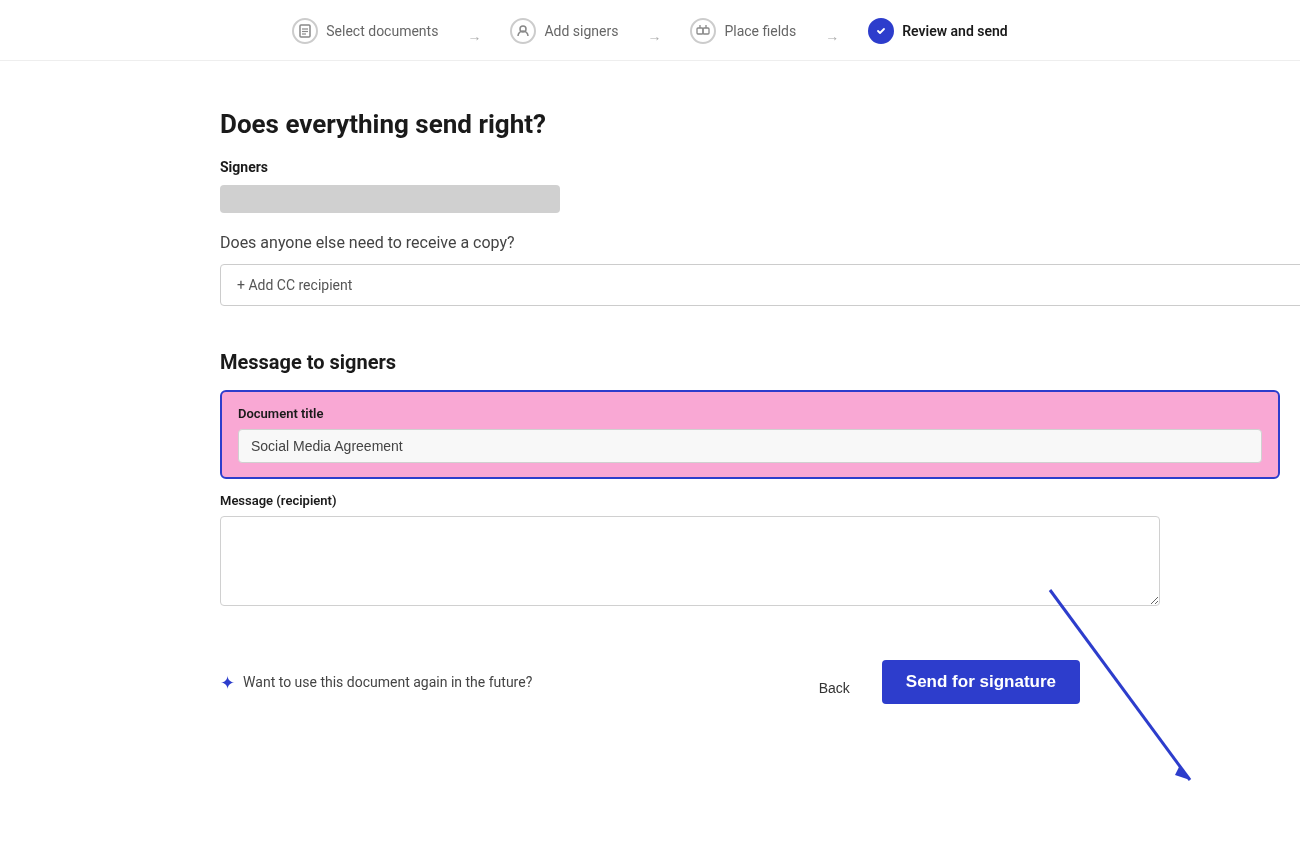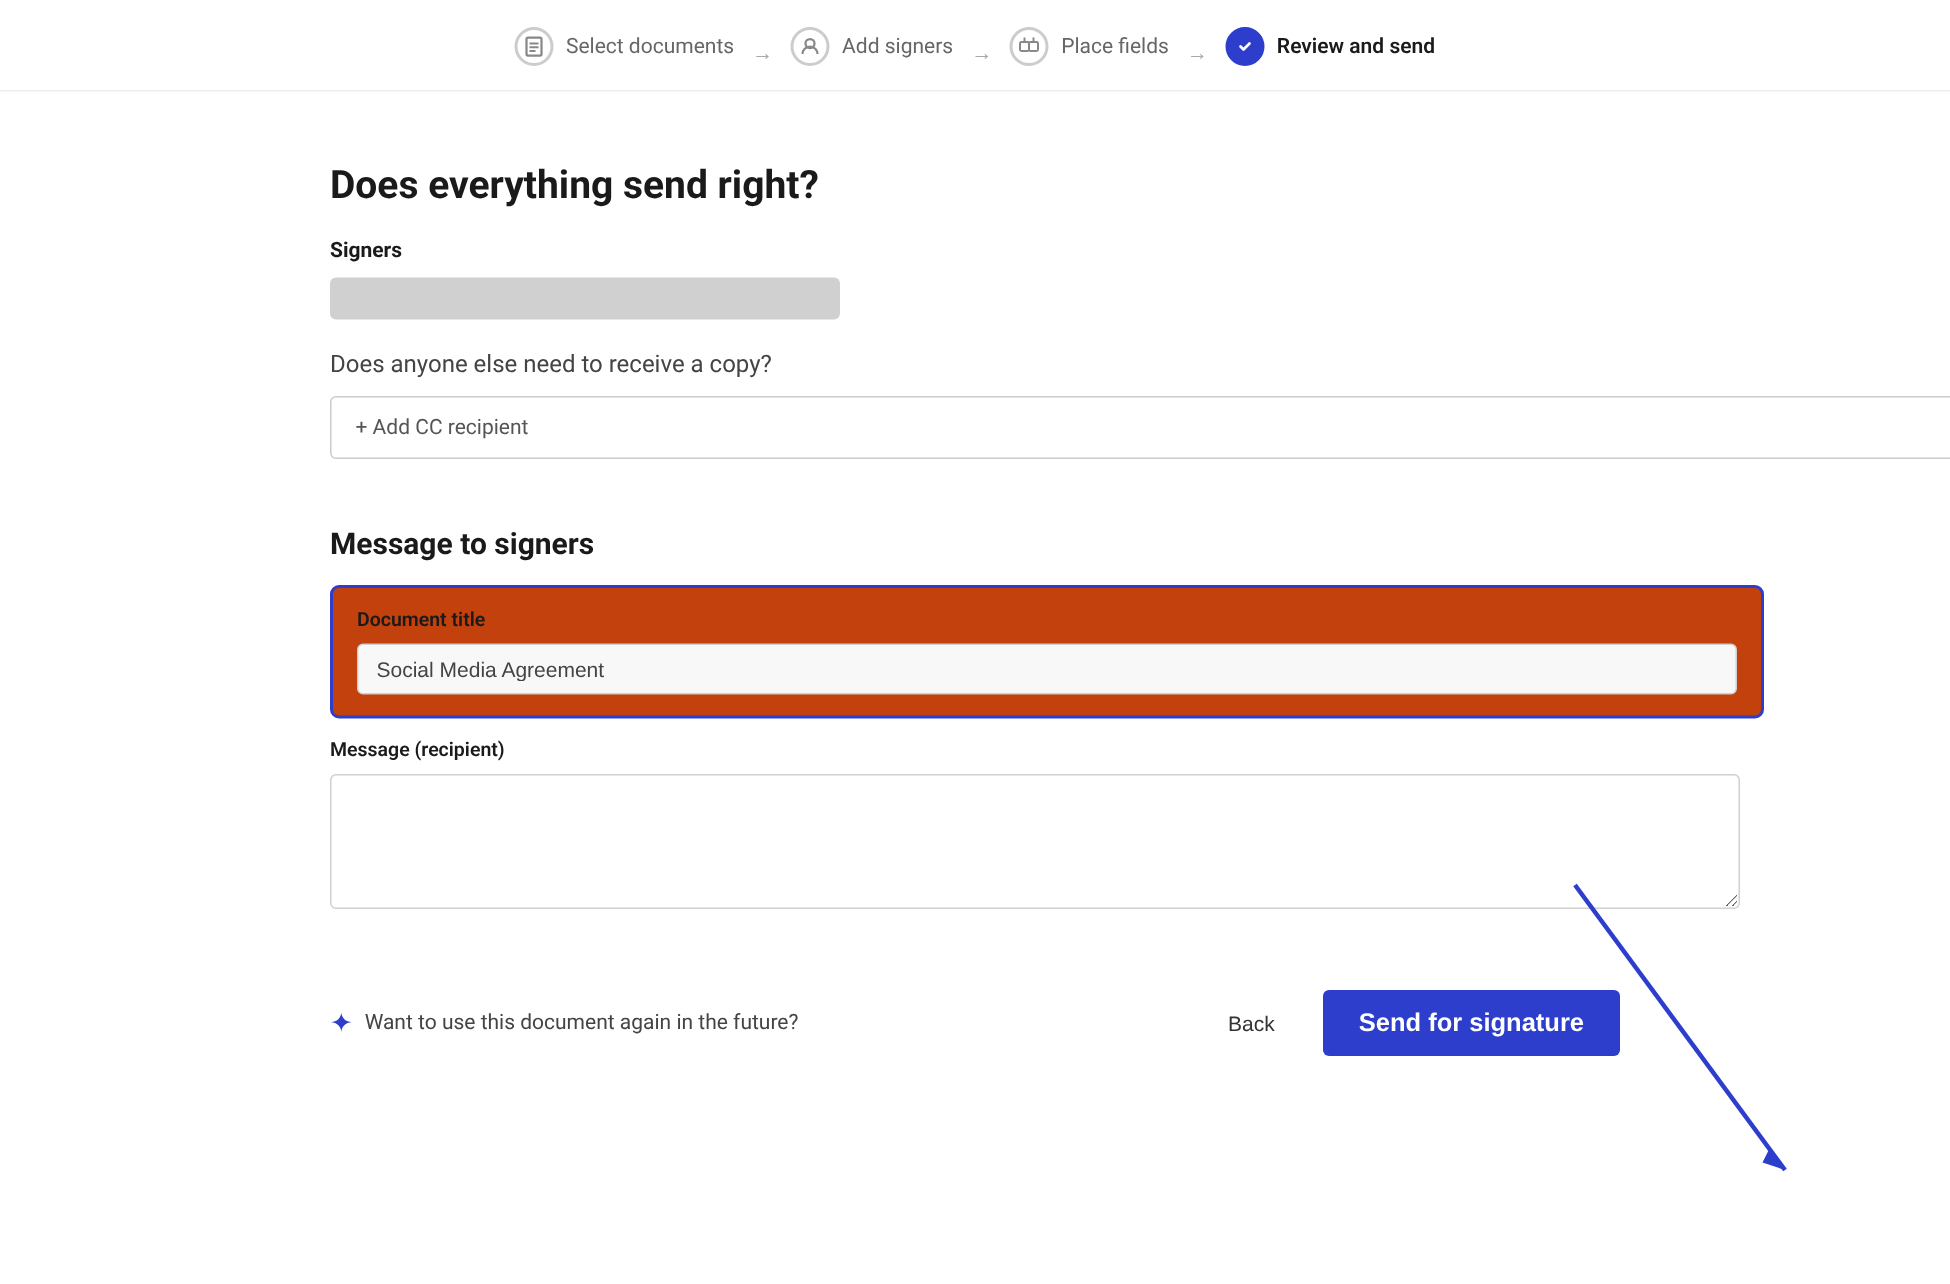--- a/index.html
+++ b/index.html
@@ -11,21 +11,21 @@
       min-height: 856px;
     }
 
     
     .stepper {
       display: flex;
       align-items: flex-end;
       justify-content: center;
       padding: 18px 0 16px;
       border-bottom: 1px solid #eee;
-      gap: 0;
+      gap: 17px;
     }
     .step {
       display: flex;
       align-items: center;
       gap: 8px;
       color: #666;
       font-size: 14px;
     }
     .step.active {
       color: #1a1a1a;
@@ -105,23 +105,23 @@
       font-size: 20px;
       font-weight: 700;
       color: #1a1a1a;
       margin-bottom: 16px;
     }
 
     .document-title-card {
       border: 2px solid #2d3dcc;
       border-radius: 6px;
       padding: 14px 16px;
-      width: 956px;
+      width: 1060px;
       margin-bottom: 0;
-      background: #c2410c;
+      background: #f9a8d4;
     }
 
     .doc-title-label {
       font-size: 13px;
       font-weight: 600;
       color: #1a1a1a;
       margin-bottom: 8px;
     }
 
     .doc-title-input {
@@ -171,21 +171,21 @@
       color: #444;
     }
 
     .template-icon {
       color: #2d3dcc;
       font-size: 18px;
     }
 
     .action-buttons {
       display: flex;
-      align-items: center;
+      align-items: flex-end;
       gap: 20px;
     }
 
     .back-btn {
       font-size: 14px;
       color: #333;
       background: none;
       border: none;
       cursor: pointer;
       padding: 8px 12px;

